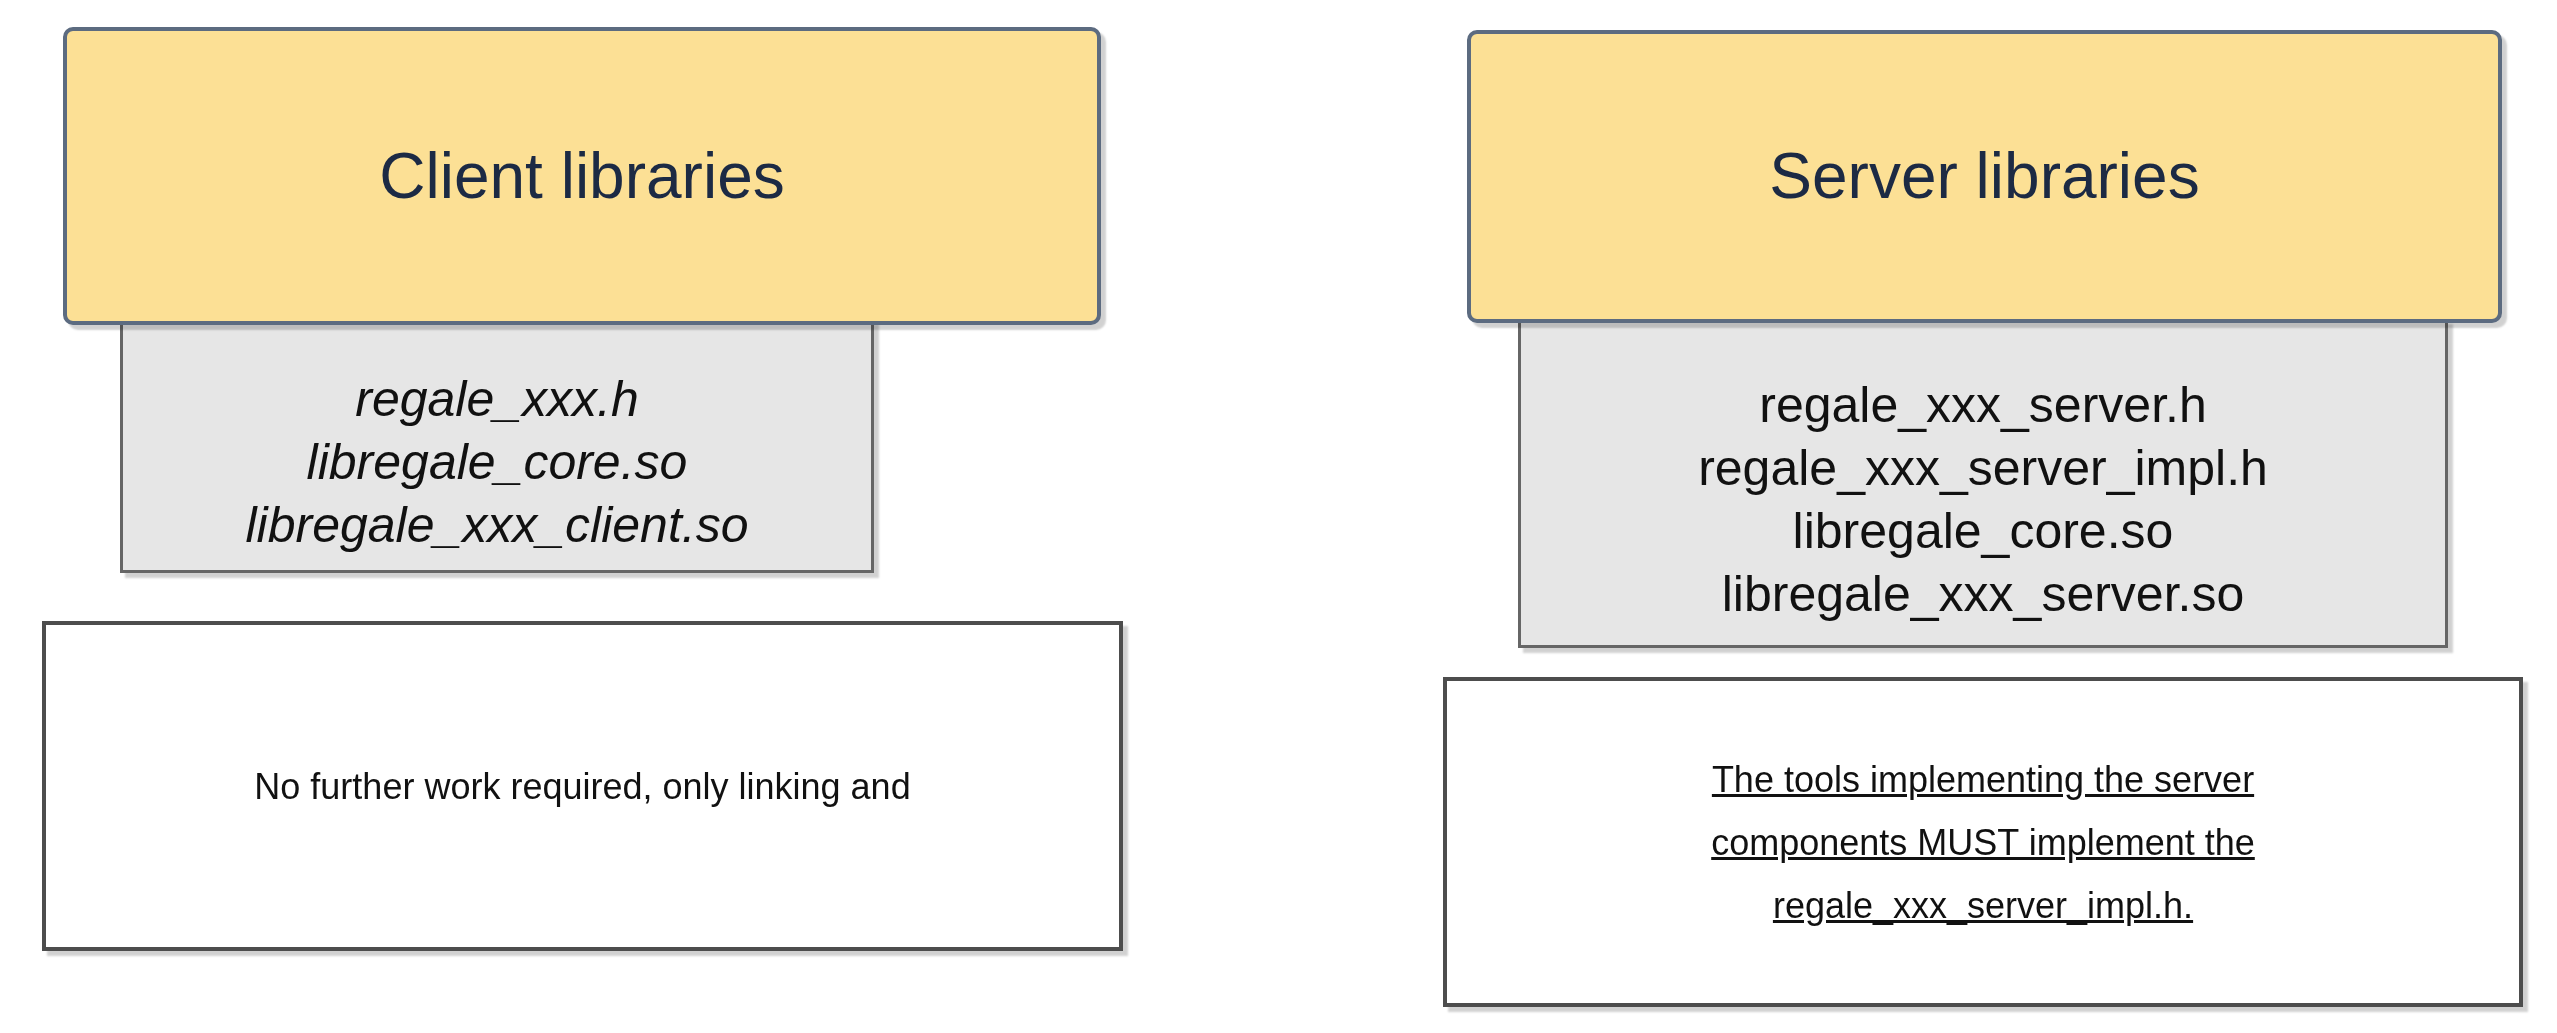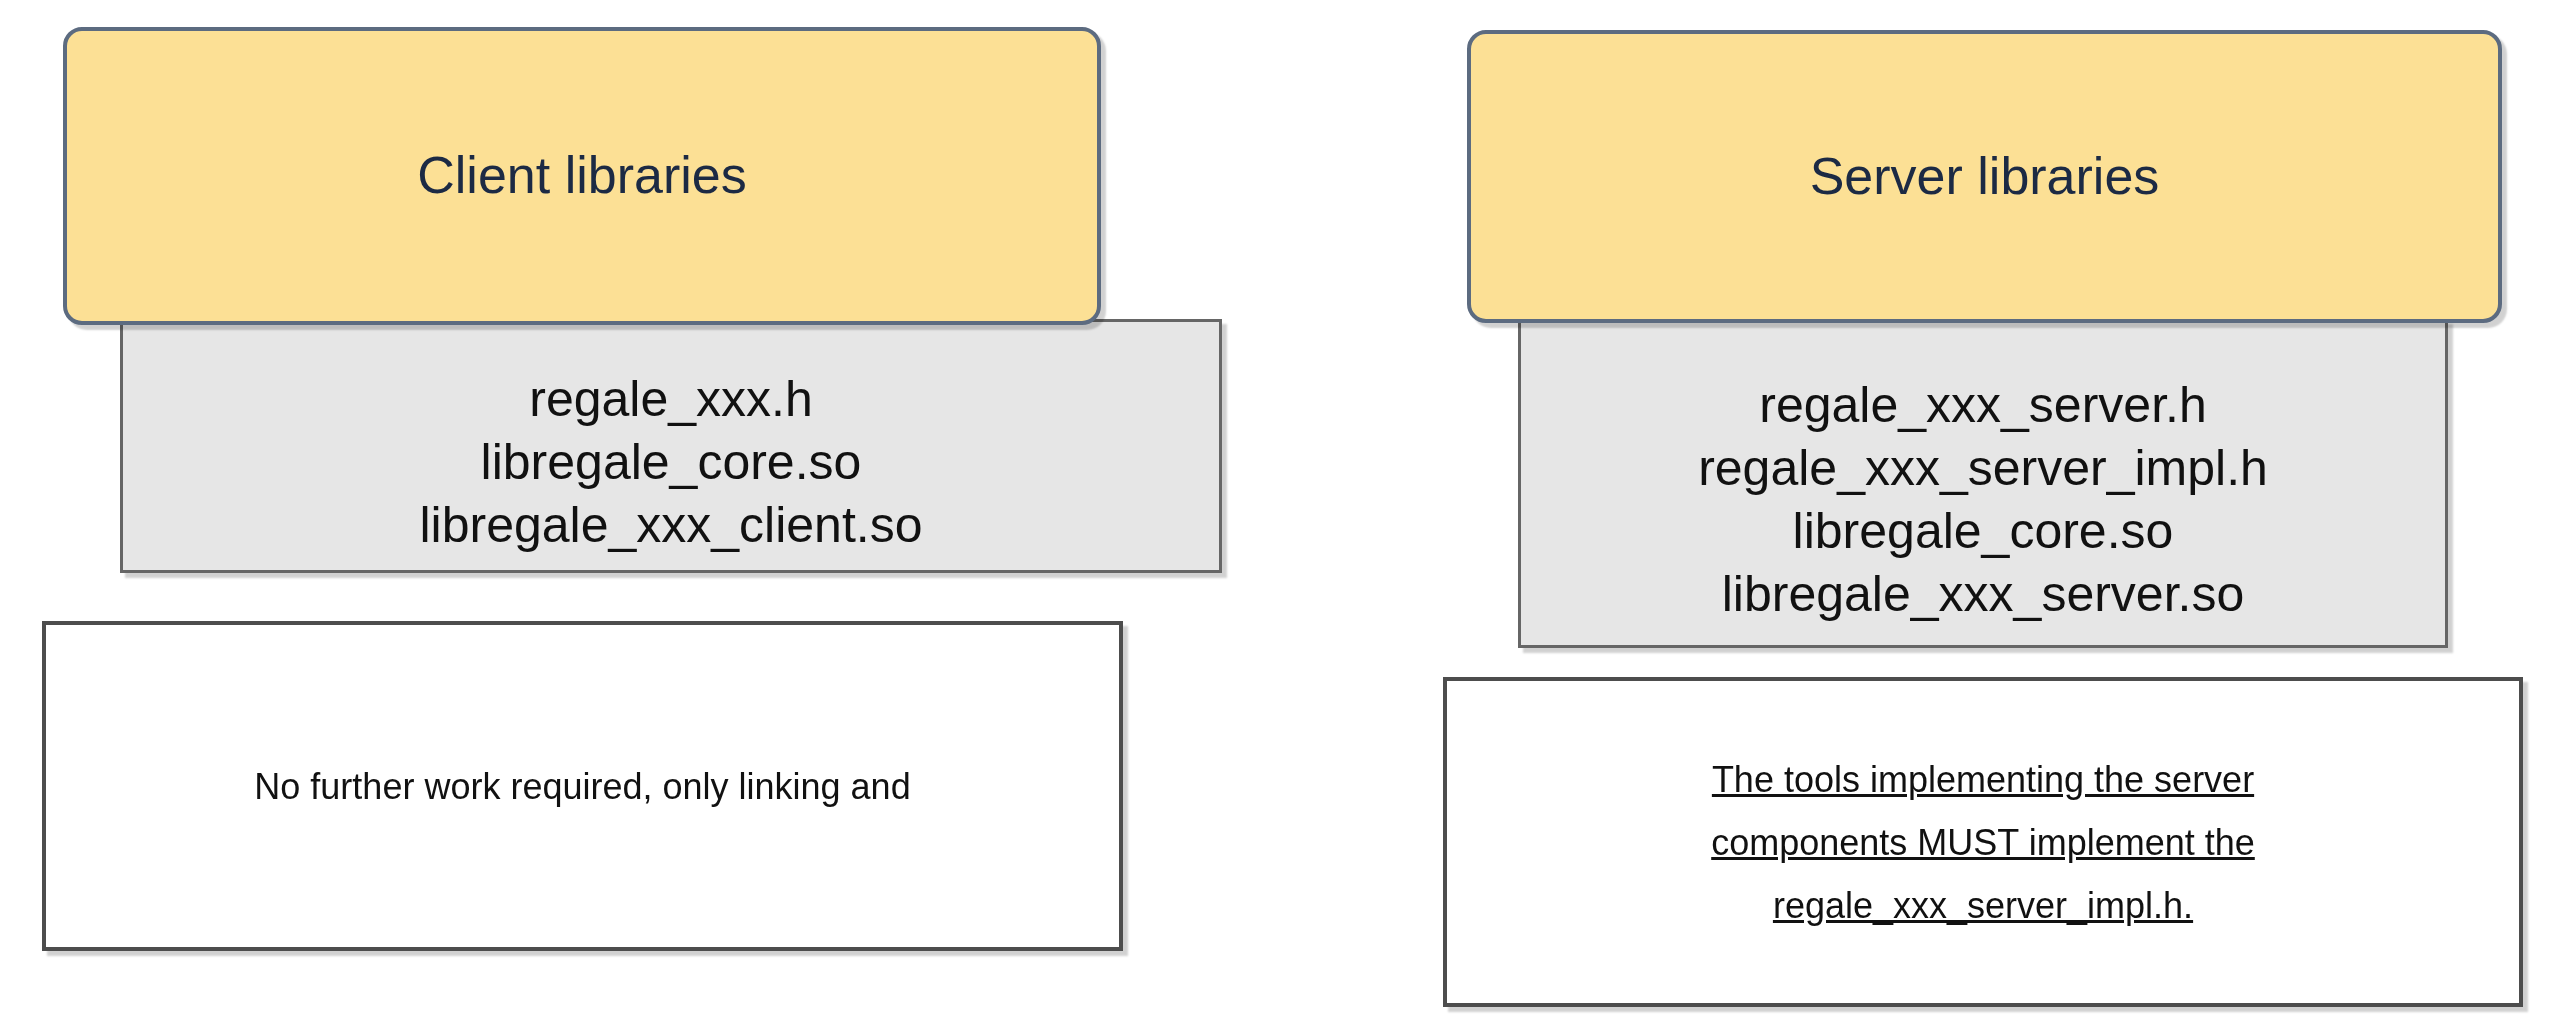--- a/index.html
+++ b/index.html
@@ -21,24 +21,24 @@
     display: flex;
     flex-direction: column;
     align-items: center;
     justify-content: center;
     text-align: center;
     box-shadow: 5px 5px 2px rgba(0, 0, 0, 0.18);
   }
   .header-box {
     background: var(--header-fill, #fce095);
     border: 4px solid var(--header-border, #5c6b80);
-    border-radius: 19px;
+    border-radius: 10px;
     z-index: 2;
     color: var(--header-text, #1c2a44);
-    font-size: 52px;
+    font-size: 64px;
     line-height: 1.1;
   }
   .files-box {
     background: var(--files-fill, #e6e6e6);
     border: 3px solid var(--files-border, #666666);
     z-index: 1;
     color: var(--body-text, #111111);
     font-size: 50px;
     line-height: 63px;
     padding-top: 32px;
@@ -55,21 +55,21 @@
 </style>
 </head>
 <body>
 
 <div class="canvas">
 
   <div class="box header-box" style="left:63px; top:27px; width:1038px; height:298px;">
     <span class="line">Client libraries</span>
   </div>
 
-  <div class="box files-box" style="left:120px; top:319px; width:1102px; height:254px;">
+  <div class="box files-box" style="left:120px; top:319px; width:754px; height:254px;font-style:italic;">
     <div class="line">regale_xxx.h</div>
     <div class="line">libregale_core.so</div>
     <div class="line">libregale_xxx_client.so</div>
   </div>
 
   <div class="box note-box" style="left:42px; top:621px; width:1081px; height:330px;">
     <div class="line">No further work required, only linking and</div>
   </div>
 
   <div class="box header-box" style="left:1467px; top:30px; width:1035px; height:293px;">

